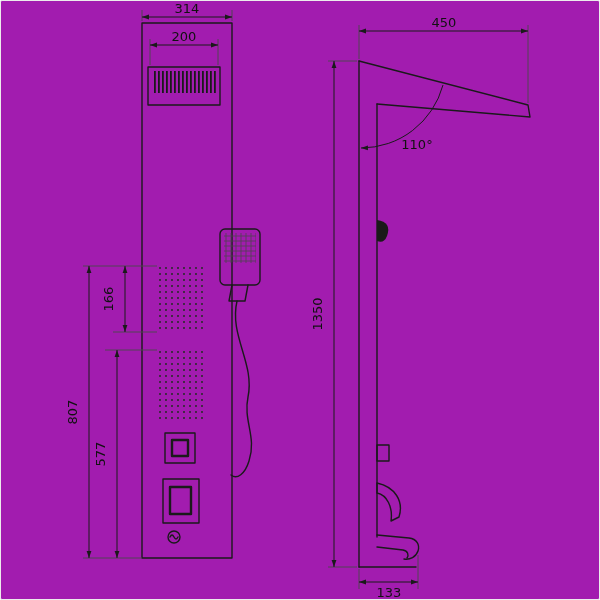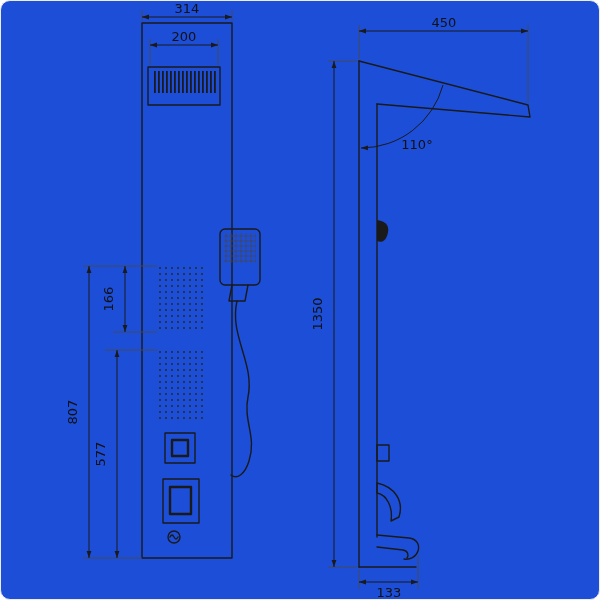--- a/index.html
+++ b/index.html
@@ -1,19 +1,19 @@
 <!DOCTYPE html>
 <html><head>
 <meta charset="utf-8">
 <style>
   html, body { margin: 0; padding: 0; background: #fff; }
   .canvas {
     width: 600px; height: 600px; position: relative;
-    background: #1d4ed8; overflow: hidden;
-    border: 1px solid #ececec; border-radius: 10px; box-sizing: border-box;
+    background: #a21caf; overflow: hidden;
+    border: 1px solid #ececec; border-radius: 2px; box-sizing: border-box;
     font-family: "DejaVu Sans", sans-serif;
   }
   svg { display: block; }
   .part   { stroke: #1a1a1a; stroke-width: 1.4; fill: none; stroke-linejoin: round; stroke-linecap: round; }
   .partbold { stroke: #1a1a1a; stroke-width: 2.4; fill: none; stroke-linejoin: round; }
   .ext    { stroke: #4a4a4a; stroke-width: 0.9; fill: none; }
   .dim    { stroke: #1a1a1a; stroke-width: 1; fill: none;
             marker-start: url(#arrow); marker-end: url(#arrow); }
   .dimarc { stroke: #1a1a1a; stroke-width: 1; fill: none; marker-end: url(#arrow); }
   .dimtxt { font: 13px "DejaVu Sans", sans-serif; fill: #111; text-anchor: middle; }

